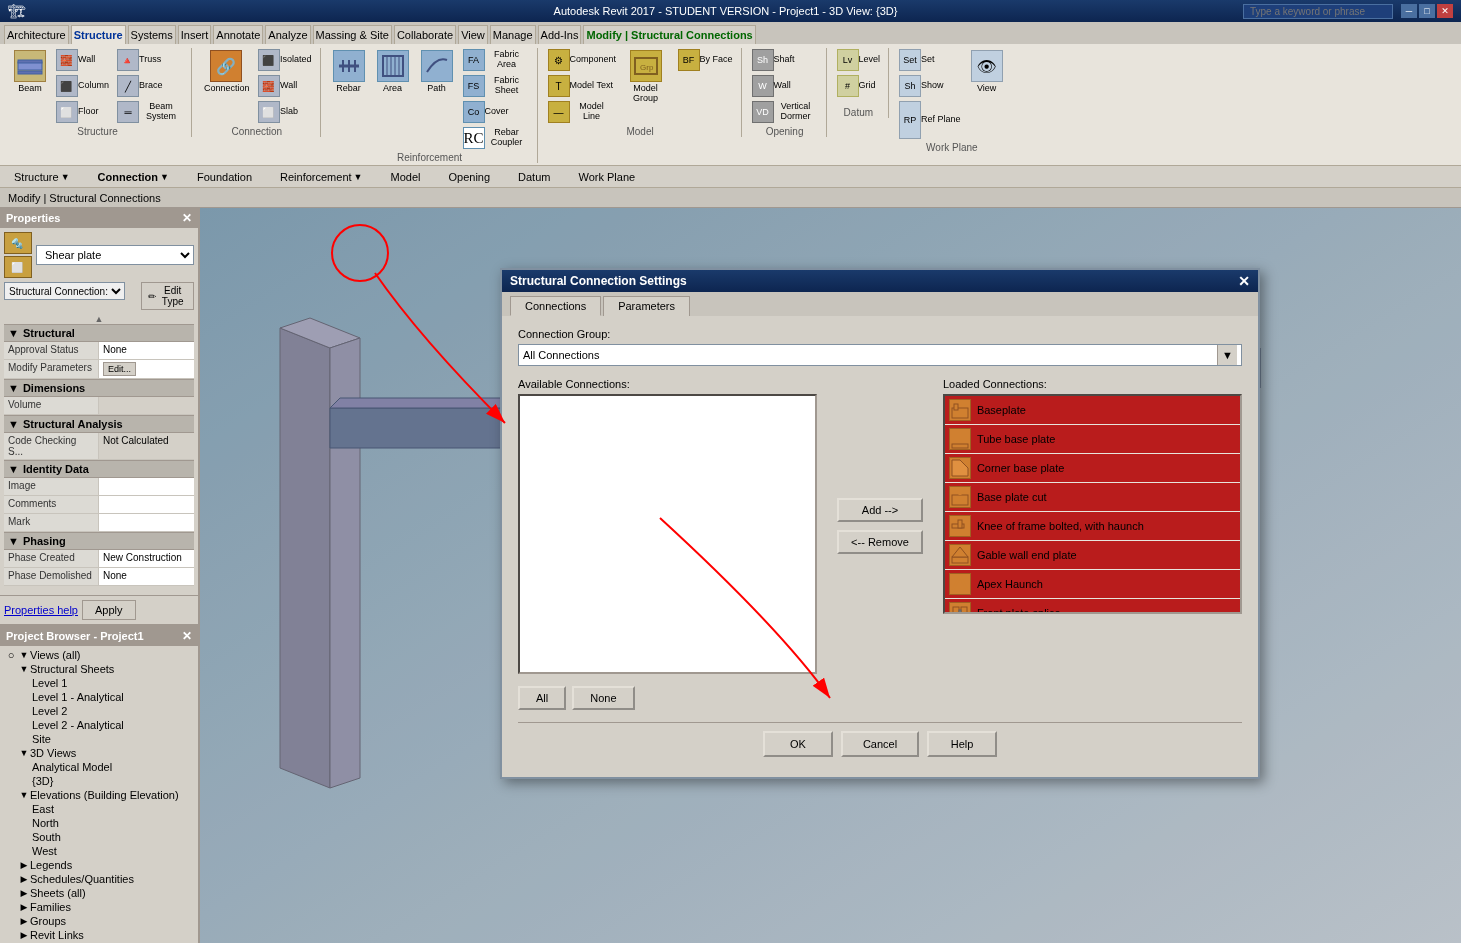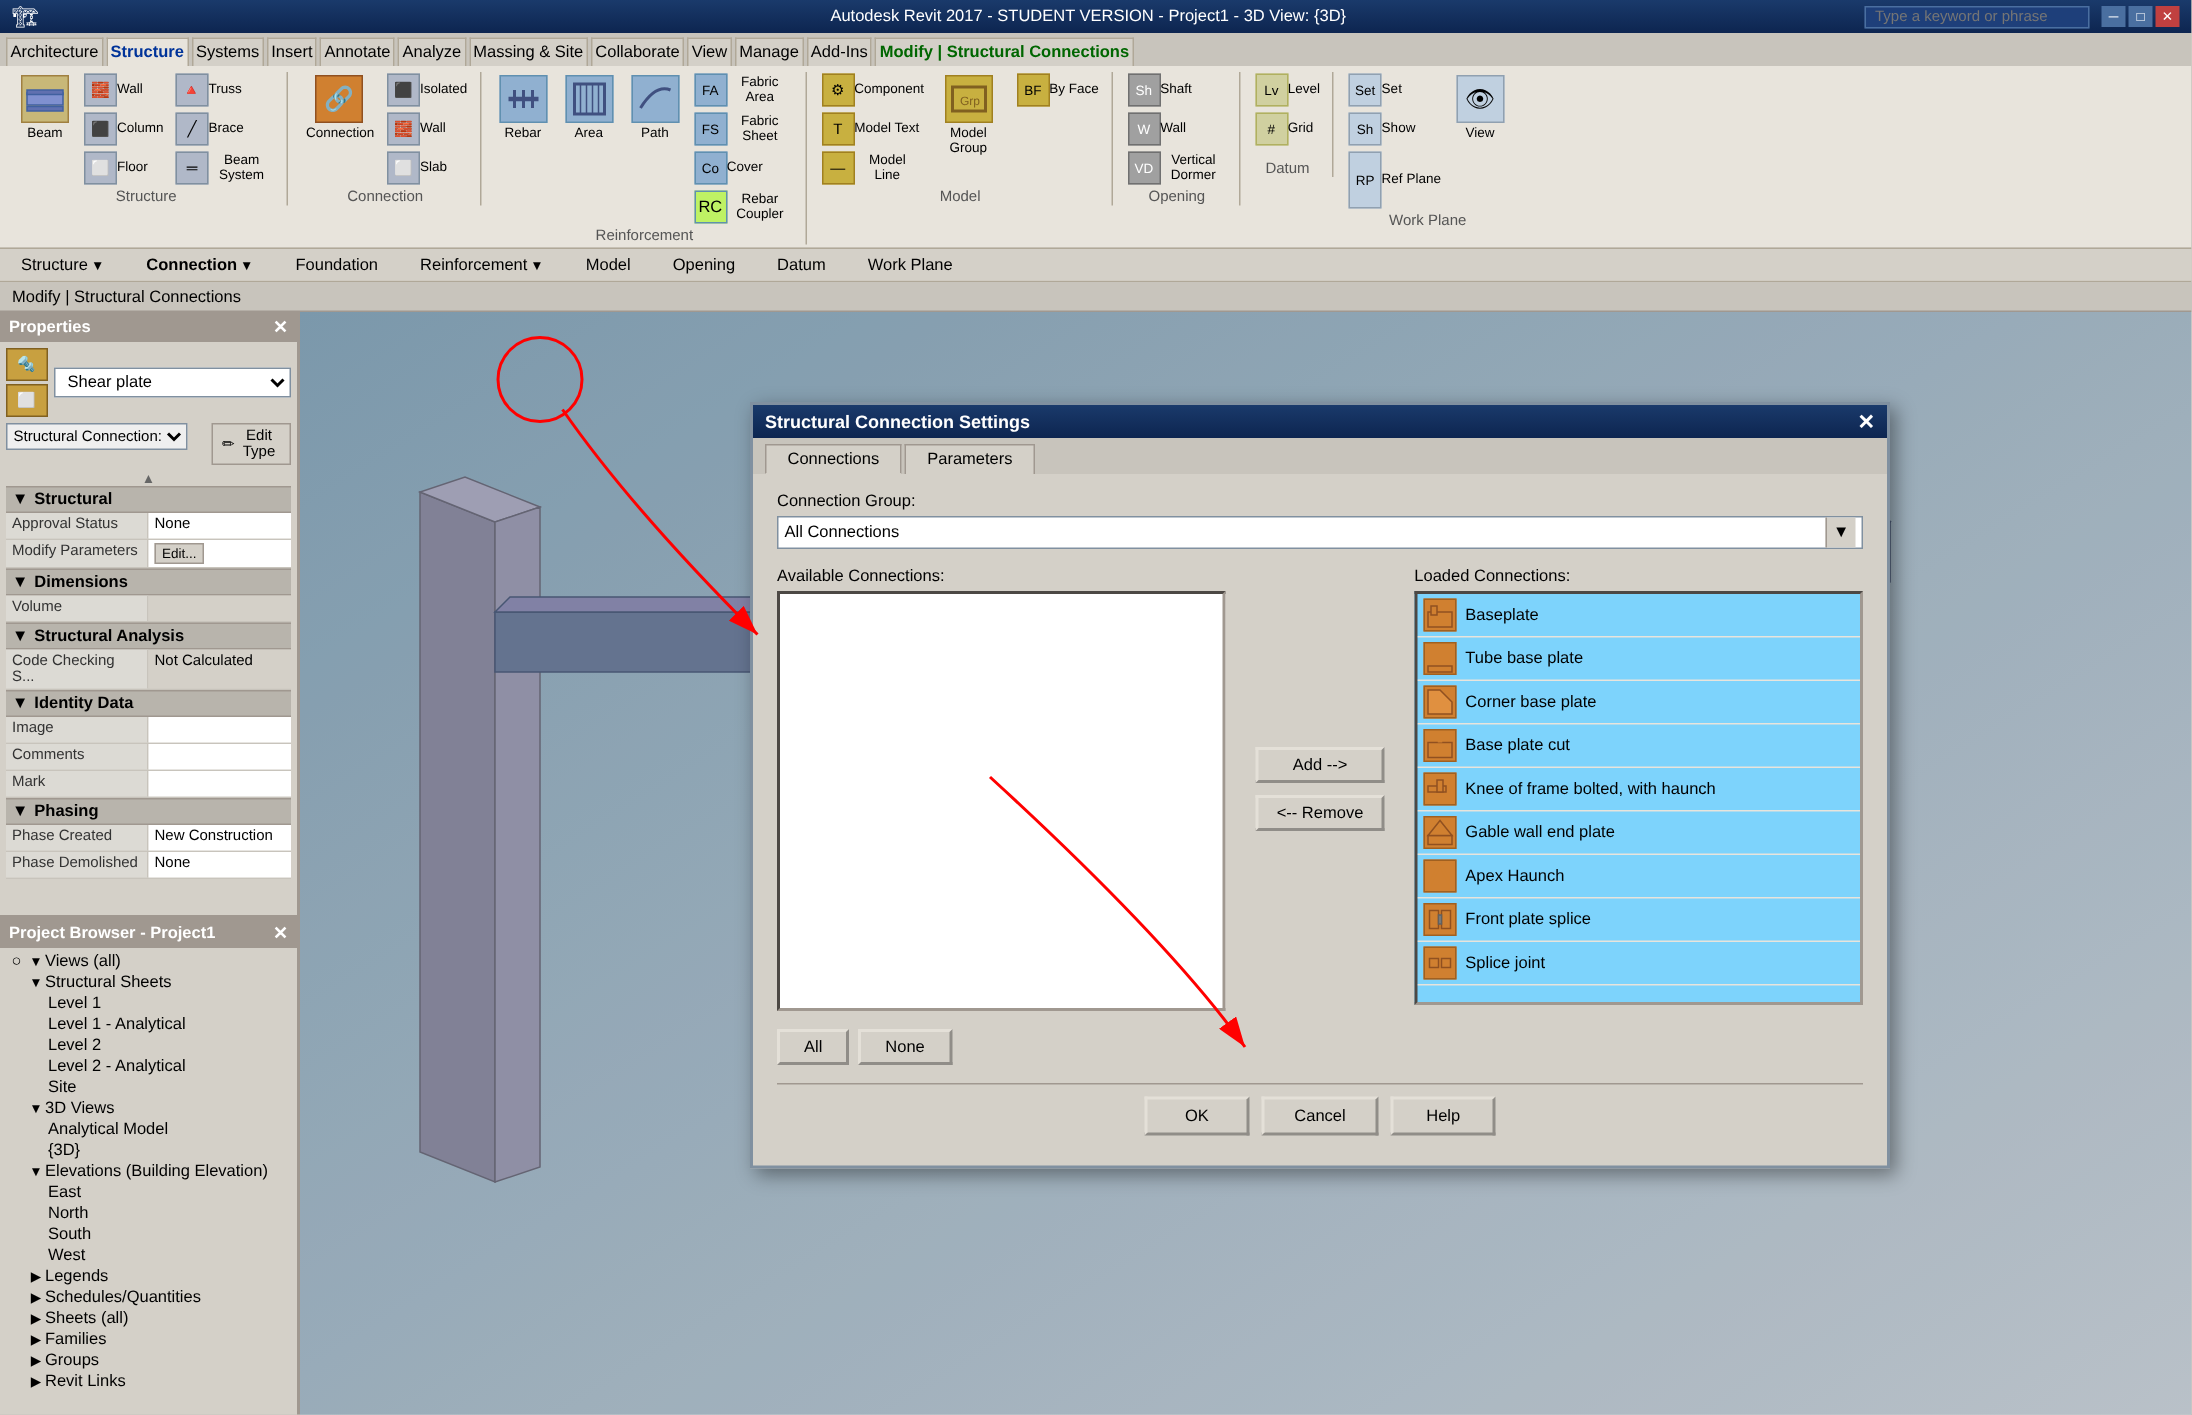--- a/index.html
+++ b/index.html
@@ -397,23 +397,23 @@
       font-size: 11px;
       margin-bottom: 4px;
     }
     .connections-listbox {
       background: white;
       border: 2px inset #a09890;
       height: 280px;
       overflow-y: auto;
     }
     .connections-listbox-right {
-      background: #7dd3fc;
+      background: #b91c1c;
       border: 2px inset #a09890;
-      height: 276px;
+      height: 220px;
       overflow-y: auto;
       flex: 1;
     }
     .connection-item {
       display: flex;
       align-items: center;
       padding: 3px 4px;
       gap: 6px;
       cursor: pointer;
       border-bottom: 1px solid #e8e4dc;
@@ -632,21 +632,21 @@
           </div>
           <div class="ribbon-item" style="flex-direction:row;padding:1px 2px;">
             <div style="width:22px;height:22px;background:#90b0d0;border:1px solid #6090b0;font-size:9px;display:flex;align-items:center;justify-content:center;">FS</div>
             <div class="ribbon-item-label">Fabric Sheet</div>
           </div>
           <div class="ribbon-item" style="flex-direction:row;padding:1px 2px;">
             <div style="width:22px;height:22px;background:#90b0d0;border:1px solid #6090b0;font-size:9px;display:flex;align-items:center;justify-content:center;">Co</div>
             <div class="ribbon-item-label">Cover</div>
           </div>
           <div class="ribbon-item" style="flex-direction:row;padding:1px 2px;">
-            <div style="width:22px;height:22px;background:#bef264;border:1px solid #6090b0;font-size:11px;display:flex;align-items:center;justify-content:center;">RC</div>
+            <div style="width:22px;height:22px;background:#ffffff;border:1px solid #6090b0;font-size:15px;display:flex;align-items:center;justify-content:center;font-family:Liberation Serif, serif;">RC</div>
             <div class="ribbon-item-label">Rebar Coupler</div>
           </div>
         </div>
       </div>
       <div class="ribbon-group-label">Reinforcement</div>
     </div>
 
     <div class="ribbon-group">
       <div class="ribbon-group-items">
         <div style="display:flex;flex-direction:column;gap:2px;">
@@ -845,20 +845,24 @@
           <div class="prop-name">Phase Created</div>
           <div class="prop-value">New Construction</div>
         </div>
         <div class="prop-row">
           <div class="prop-name">Phase Demolished</div>
           <div class="prop-value">None</div>
         </div>
       </div>
     </div>
 
+    <div id="panel-footer">
+      <span class="prop-link">Properties help</span>
+      <button id="apply-btn">Apply</button>
+    </div>
 
     <div id="project-browser">
       <div class="panel-header">
         <span>Project Browser - Project1</span>
         <span class="close-btn">✕</span>
       </div>
       <div class="tree-content">
 
         <div class="tree-item">
           <span class="tree-icon">○</span>

